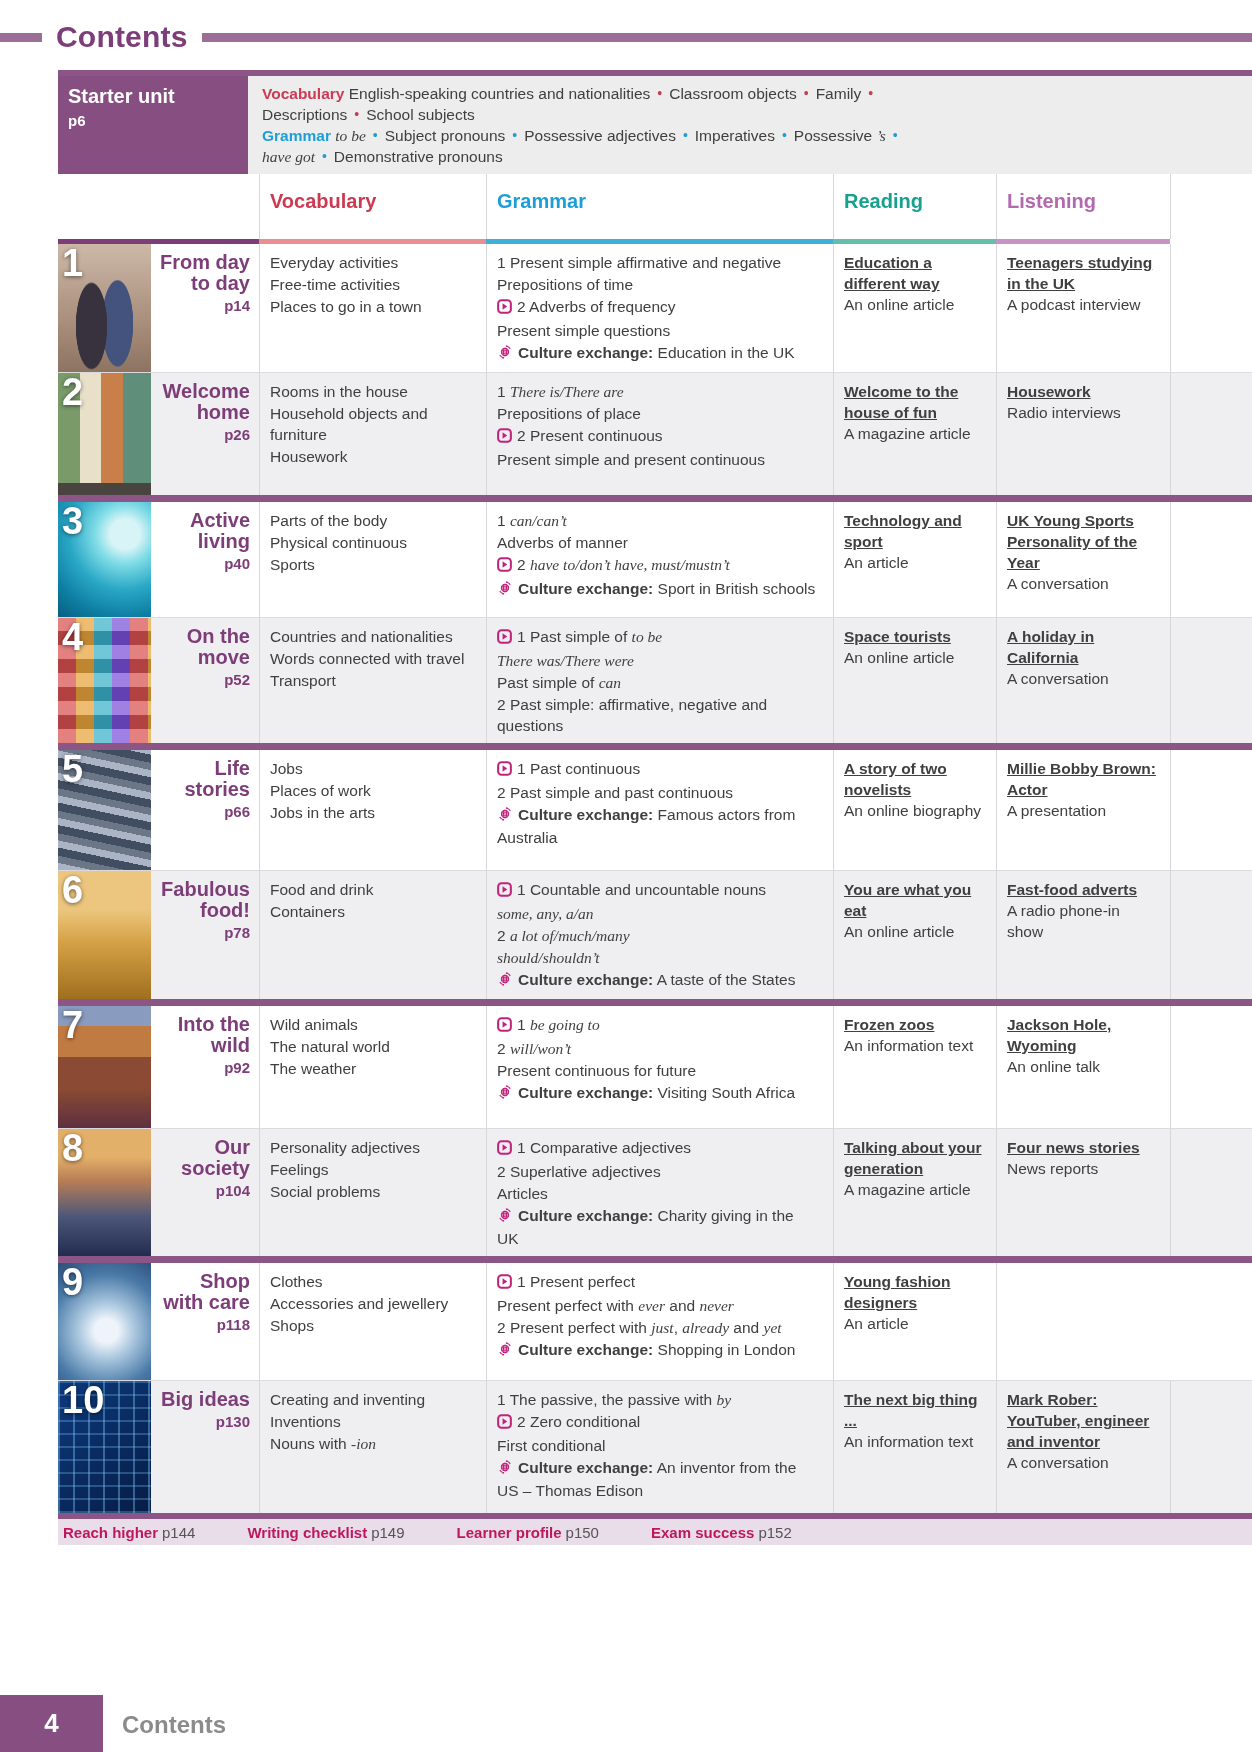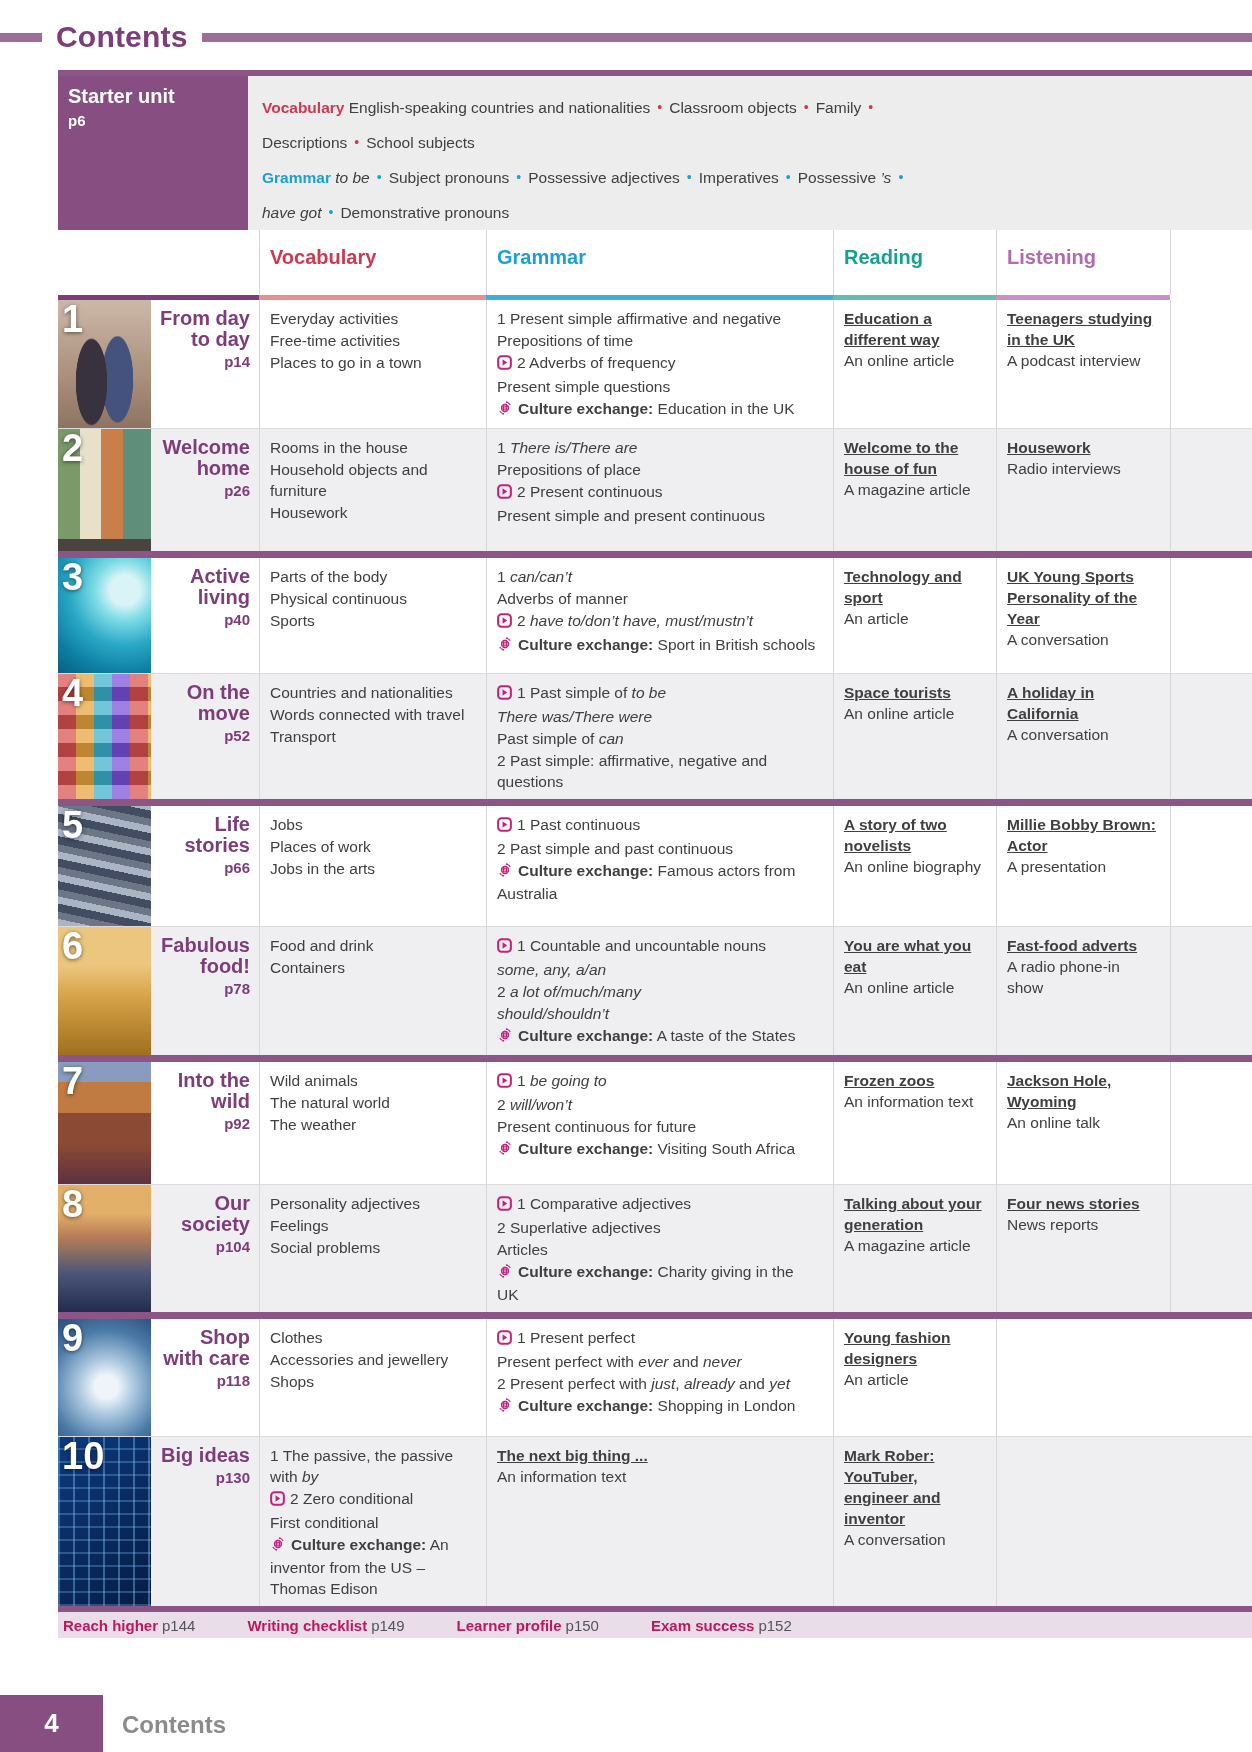--- a/index.html
+++ b/index.html
@@ -19,21 +19,21 @@
   .hbar{height:9px;background:var(--purpleBar);}
   .hbar.left{width:42px;}
   .hbar.right{flex:1;}
   .contents-title{margin:0;font-size:30px;font-weight:bold;color:var(--purple);letter-spacing:.2px;}
   
   .starter{display:flex;margin:16px 0 0 58px;width:1194px;border-top:6px solid var(--divider);box-sizing:border-box;}
   .starter-left{width:190px;box-sizing:border-box;background:var(--purpleBox);color:#fff;padding:9px 10px;}
   .starter-title{font-size:20px;font-weight:bold;line-height:1.15;}
   .starter-page{font-size:15px;font-weight:bold;margin-top:4px;}
   .starter-right{flex:1;background:var(--grayBox);padding:7px 14px;font-size:15.5px;line-height:20px;}
-  .starter-line{white-space:nowrap;margin-top:14px;}
+  .starter-line{white-space:nowrap;}
   
   .grid{display:grid;grid-template-columns:93px 108px 227px 347px 163px 174px 82px;}
   .table{margin-left:58px;width:1194px;}
   
   .hdr{height:65px;}
   .hdr .hcell{border-left:1px solid var(--border);padding:16px 0 0 10px;}
   .hdr .hcell.noline{border-left:none;}
   .hdr-label{font-size:20px;font-weight:bold;}
   .c-vocabh{color:var(--red);} .c-gramh{color:var(--blue);} .c-readh{color:var(--teal);} .c-listh{color:var(--violet);}
   
@@ -47,21 +47,21 @@
   .cell{box-sizing:border-box;padding:8px 14px 6px 10px;font-size:15.5px;line-height:21px;}
   .cell.bordered{border-left:1px solid var(--border);}
   .img-cell{position:relative;padding:0;}
   .photo{width:100%;height:100%;}
   .unit-num{position:absolute;top:-2px;left:4px;font-size:38px;font-weight:bold;color:#fff;
             text-shadow:0 1px 4px rgba(0,0,0,.55);line-height:1.15;}
   .title-cell{display:flex;flex-direction:column;align-items:flex-end;text-align:right;padding:8px 9px 6px 4px;}
   .utitle{color:var(--purple);font-weight:bold;font-size:20px;line-height:21px;}
   .upage{color:var(--purple);font-weight:bold;font-size:15px;margin-top:1px;}
   .line{margin:0 0 1px 0;}
-  .it{font-style:italic;} .bd{font-weight:bold;}
+  .it{font-style:italic;font-family:Liberation Serif, serif;} .bd{font-weight:bold;}
   .seg-vocab{color:var(--red);} .seg-grammar{color:var(--blue);}
   .dot{display:inline-block;margin:0 7px;font-size:14px;vertical-align:1px;}
   .dot.seg-vocab{color:var(--red);} .dot.seg-grammar{color:var(--blue);}
   .cicon{display:inline-block;vertical-align:-2px;margin-right:5px;}
   .rtitle{font-weight:bold;text-decoration:underline;} .rsub{}
   
   .ph1{background:radial-gradient(ellipse 16px 44px at 36% 64%,#38323e 96%,transparent),
        radial-gradient(ellipse 16px 44px at 64% 62%,#44537e 96%,transparent),
        linear-gradient(180deg,#cdb8a8,#a98f7c 60%,#8d7361);}
   .ph2{background:linear-gradient(0deg,#4a4440 0 10%,transparent 10%),
@@ -502,20 +502,25 @@
         <div class="grid unit-row alt" style="min-height: 133px;">
           <div class="cell img-cell">
             <div class="photo ph10"></div>
             <span class="unit-num">10</span>
           </div>
           <div class="cell title-cell">
             <span class="utitle">Big ideas</span>
             <span class="upage">p130</span>
           </div>
           <div class="cell bordered">
+            <div class="line"><span>Creating and inventing</span></div>
+            <div class="line"><span>Inventions</span></div>
+            <div class="line"><span>Nouns with </span><span class="it">-ion</span></div>
+          </div>
+          <div class="cell bordered">
             <div class="line"><span>1 The passive, the passive with </span><span class="it">by</span></div>
             <div class="line"><span class="cicon"><svg viewBox="0 0 17 17" width="15" height="15">
                   <rect x="1.3" y="1.3" width="14.4" height="14.4" rx="3.8" fill="none" stroke="#c0237c" stroke-width="2.3"></rect>
                   <path d="M6.3 4.9l5.3 3.6-5.3 3.6z" fill="#c0237c"></path>
                 </svg></span><span>2 Zero conditional</span></div>
             <div class="line"><span>First conditional</span></div>
             <div class="line"><span class="cicon"><svg viewBox="0 0 18 18" width="16" height="16">
                   <g fill="none" stroke="#c0237c" stroke-width="1.2">
                     <circle cx="9" cy="9" r="4.1"></circle>
                     <ellipse cx="9" cy="9" rx="1.8" ry="4.1"></ellipse>

